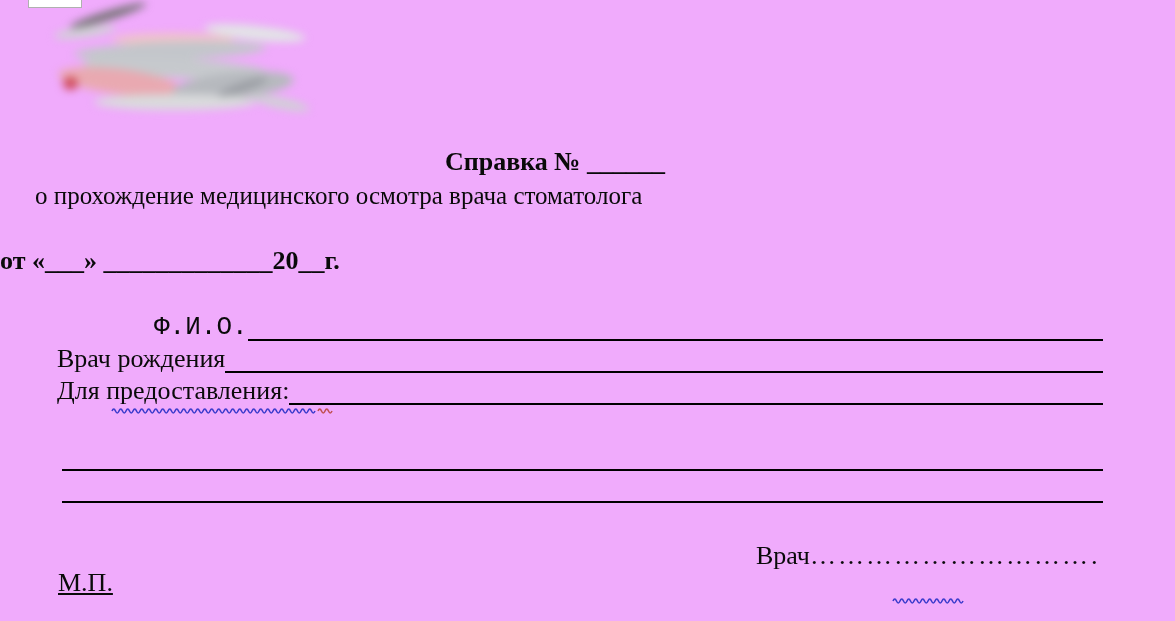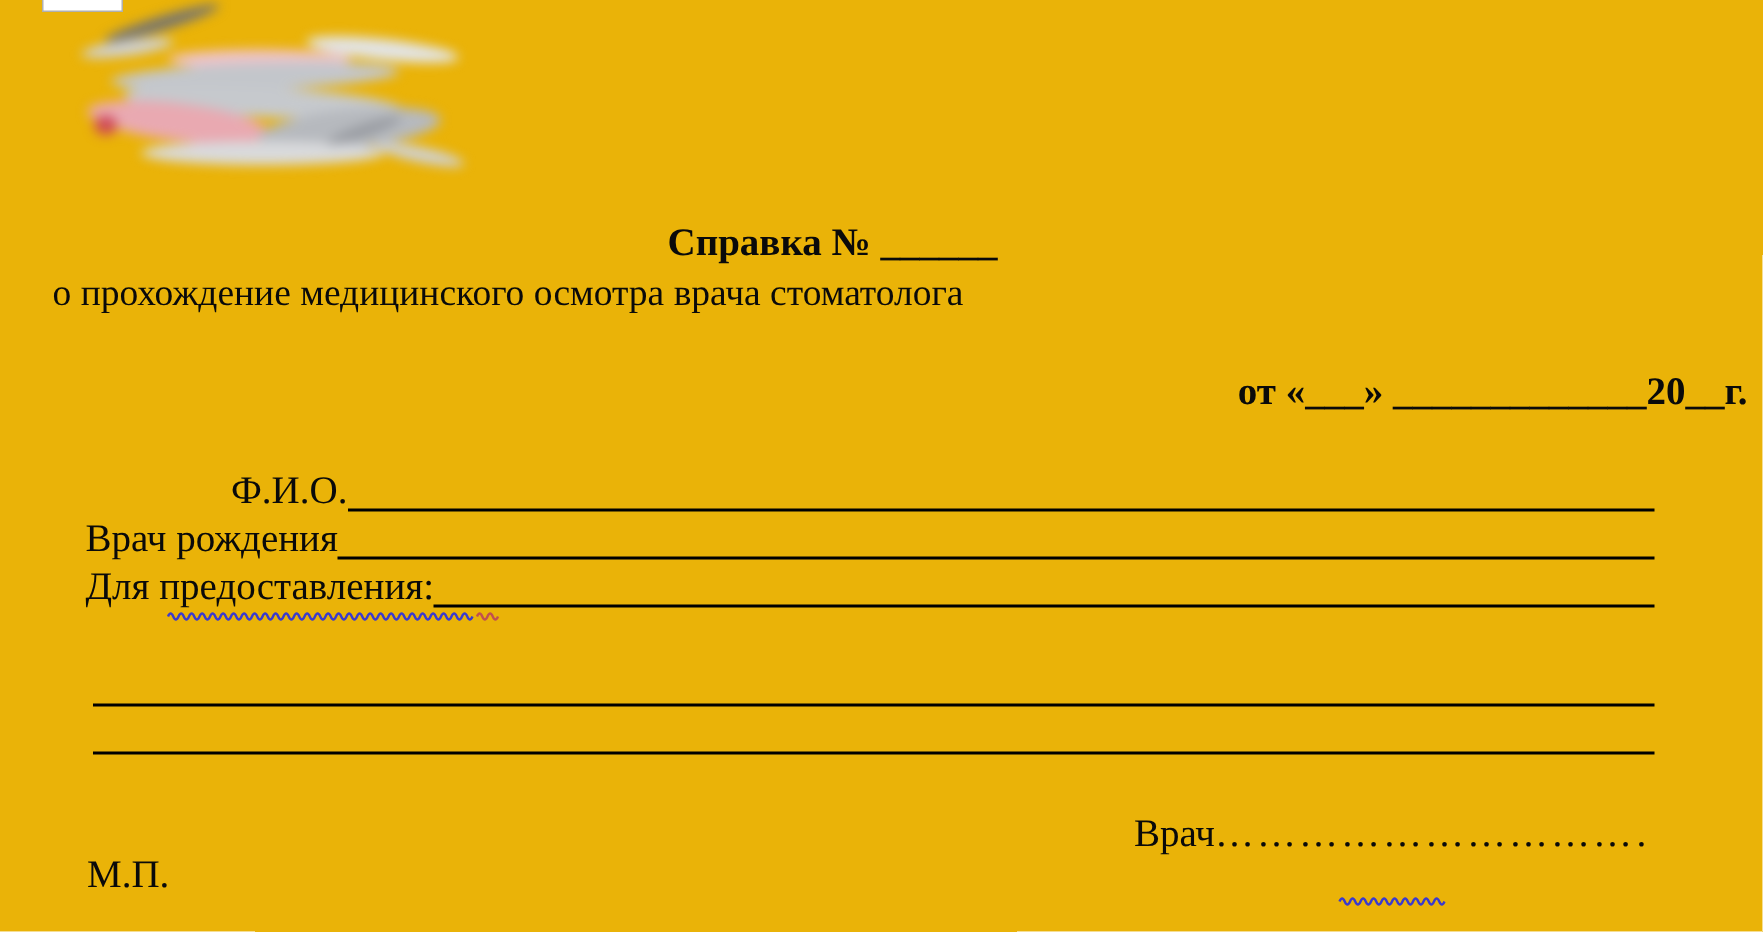--- a/index.html
+++ b/index.html
@@ -1,19 +1,19 @@
 <!DOCTYPE html>
 <html><head>
 <meta charset="utf-8">
 <style>
   html,body{margin:0;padding:0;background:#ffffff;}
   .page{
     position:relative;
     width:1175px;height:621px;
-    background:#eab308;
+    background:#f0abfc;
     overflow:hidden;
     font-family:"Liberation Serif","DejaVu Serif",serif;
     color:#0a0a0a;
   }
   
   .corner-box{
     position:absolute;left:28px;top:0;width:52px;height:7px;
     border:1px solid #b0b0b0;border-top:none;background:#fff;
   }
   
@@ -35,40 +35,40 @@
   .title{
     position:absolute;left:0;top:146px;width:1110px;
     text-align:center;font-size:26px;font-weight:700;line-height:32px;margin:0;
   }
   .subtitle{
     position:absolute;left:0;top:180px;width:1175px;
     text-align:left;font-size:25px;line-height:32px;padding-left:35px;
   }
   .dateline{
     position:absolute;left:0;top:244px;width:1165px;
-    text-align:right;font-size:26px;font-weight:700;line-height:34px;
+    text-align:left;font-size:26px;font-weight:700;line-height:34px;
   }
 
   .row{
     position:absolute;left:57px;width:1046px;height:34px;
     display:flex;font-size:26px;line-height:34px;white-space:nowrap;
   }
   .row .lbl{flex:0 0 auto;}
   .row .fill{flex:1 1 auto;border-bottom:2px solid #000;margin-bottom:3px;}
   .row-fio{top:310px;}
-  .row-fio .lbl{padding-left:97px;}
+  .row-fio .lbl{padding-left:97px;font-family:Liberation Mono, monospace;}
   .row-birth{top:342px;}
   .row-purpose{top:374px;justify-content:space-between;}
   .row-conclusion{top:406px;}
 
   .xline{position:absolute;left:62px;width:1041px;border-top:2px solid #000;height:0;}
   .x1{top:469px;}
   .x2{top:501px;}
 
-  .stamp{position:absolute;left:58px;top:566px;font-size:26px;line-height:34px;}
+  .stamp{position:absolute;left:58px;top:566px;font-size:26px;line-height:34px;text-decoration:underline;}
   .doctor{
     position:absolute;left:756px;top:539px;width:344px;height:34px;
     font-size:26px;line-height:34px;white-space:nowrap;overflow:hidden;
     display:flex;
   }
   .doctor .dots{letter-spacing:2px;overflow:hidden;}
 
   svg.wavy{position:absolute;overflow:visible;}
   svg.wavy path{fill:none;stroke:currentColor;stroke-width:1.6px;}
   .wavy-blue{color:#3b3bcc;}

